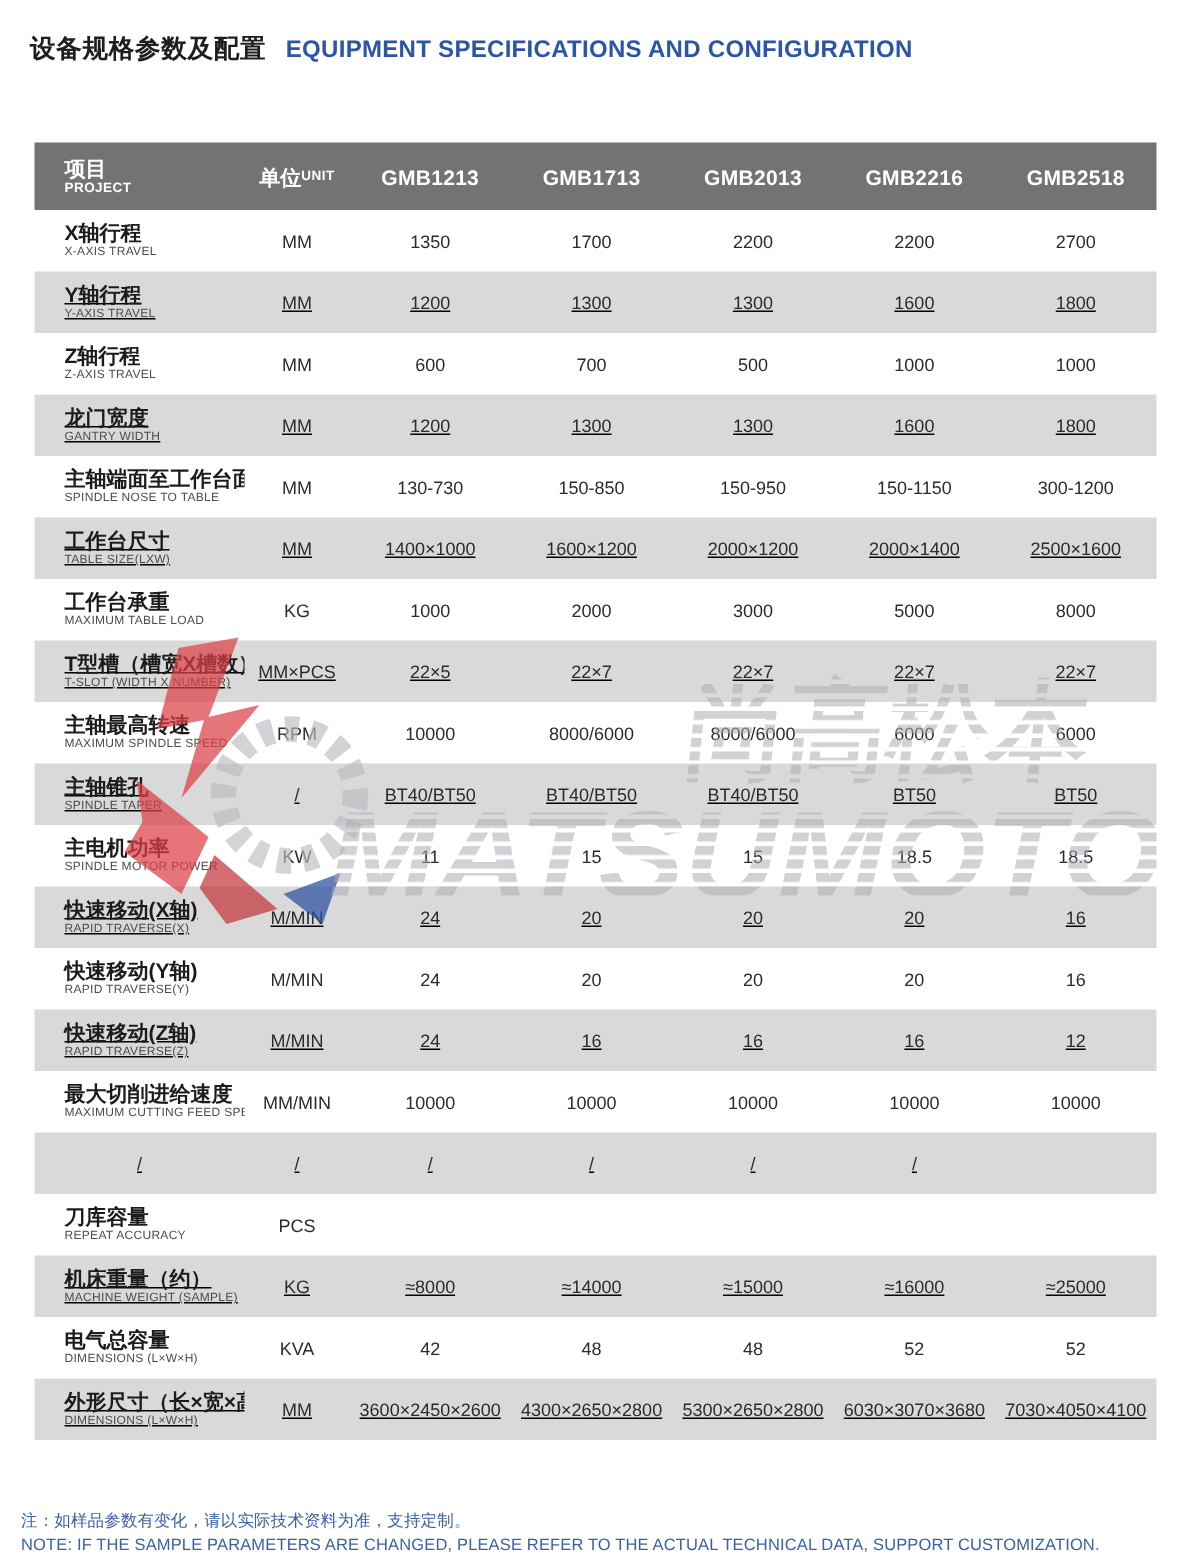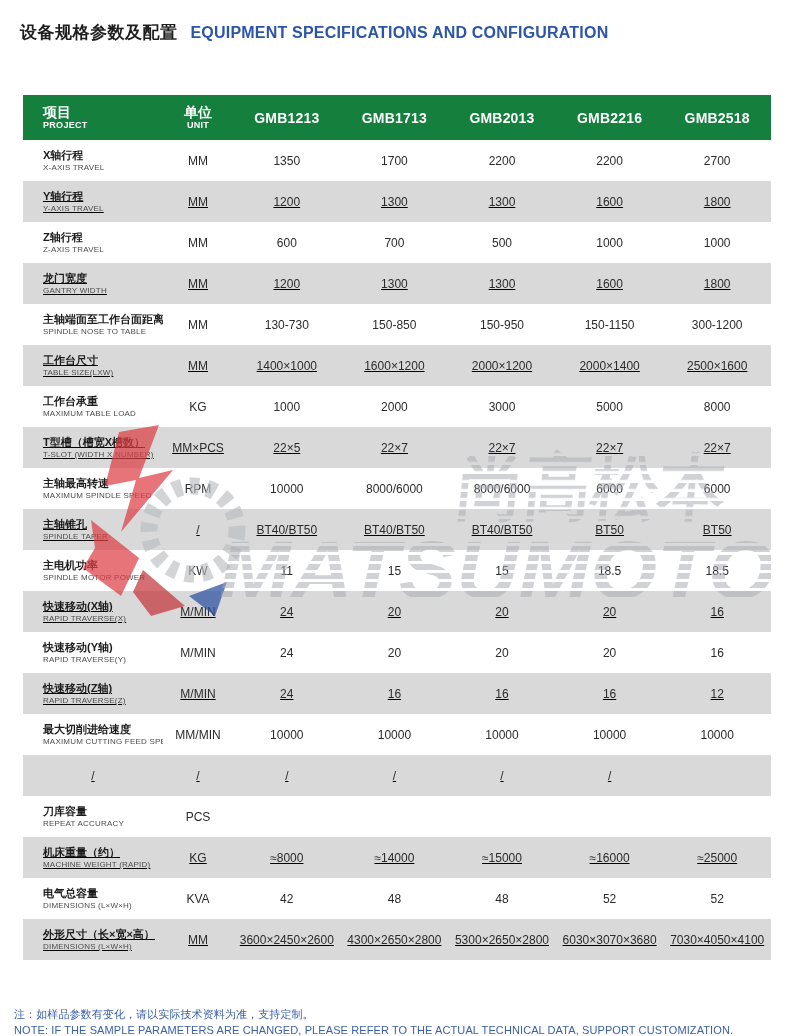--- a/index.html
+++ b/index.html
@@ -8,31 +8,31 @@
   .page { position:relative; width:791px; height:1036px; background:#fff; }
 
   
   .title-row { position:absolute; left:20px; top:21px; display:flex; align-items:baseline; gap:13px; white-space:nowrap; }
   .title-cn { font-size:17px; font-weight:bold; color:#1e1e1e; letter-spacing:0.5px; }
   .title-en { font-size:16px; font-weight:600; color:#2b55a7; letter-spacing:0.2px; }
 
   
   .spec-table { position:absolute; left:23px; top:95px; width:748px; }
   .grid-row { display:grid; grid-template-columns:140px 70px repeat(5, 1fr); align-items:center; }
-  .thead { height:45px; background:#15803d; color:#ffffff; }
+  .thead { height:45px; background:#737373; color:#ffffff; }
   .th-project { padding-left:20px; display:flex; flex-direction:column; justify-content:center; }
   .th-cn { font-size:14px; font-weight:bold; line-height:16px; }
   .th-en { font-size:9px; font-weight:bold; line-height:11px; letter-spacing:0.3px; }
-  .th-unit { text-align:center; display:flex; flex-direction:column; justify-content:center; align-items:center; }
+  .th-unit { text-align:center; display:flex; flex-direction:row; justify-content:center; align-items:center; }
   .th-model { text-align:center; font-size:14px; font-weight:bold; letter-spacing:0.2px; }
 
   .row { height:41px; background:#ffffff; }
   .row.alt { background:#d9d9d9;text-decoration:underline; }
   .cell-project { padding-left:20px; display:flex; flex-direction:column; justify-content:center; overflow:hidden; }
-  .cp-cn { font-size:11px; font-weight:bold; color:#1c1c1c; line-height:15px; white-space:nowrap; }
+  .cp-cn { font-size:14px; font-weight:bold; color:#1c1c1c; line-height:15px; white-space:nowrap; }
   .cp-en { font-size:8px; color:#4c4c4c; line-height:10px; letter-spacing:0.2px; white-space:nowrap; }
   .cell-unit, .cell-value { text-align:center; font-size:12px; color:#2b2b2b; white-space:nowrap; }
 
   
   .watermark { position:absolute; left:23px; top:420px; width:748px; height:210px;
                pointer-events:none; z-index:5; }
 
   
   .notes { position:absolute; left:14px; top:1006px; }
   .note-line { font-size:11px; line-height:16px; color:#3b60aa; letter-spacing:0.1px; white-space:nowrap; }
@@ -262,21 +262,21 @@
           <div class="cell-unit">PCS</div>
           <div class="cell-value"></div>
           <div class="cell-value"></div>
           <div class="cell-value"></div>
           <div class="cell-value"></div>
           <div class="cell-value"></div>
         </div>
         <div class="grid-row row alt">
           <div class="cell-project">
             <span class="cp-cn">机床重量（约）</span>
-            <span class="cp-en">MACHINE WEIGHT (RAPID)</span>
+            <span class="cp-en">MACHINE WEIGHT (SAMPLE)</span>
           </div>
           <div class="cell-unit">KG</div>
           <div class="cell-value">≈8000</div>
           <div class="cell-value">≈14000</div>
           <div class="cell-value">≈15000</div>
           <div class="cell-value">≈16000</div>
           <div class="cell-value">≈25000</div>
         </div>
         <div class="grid-row row">
           <div class="cell-project">

